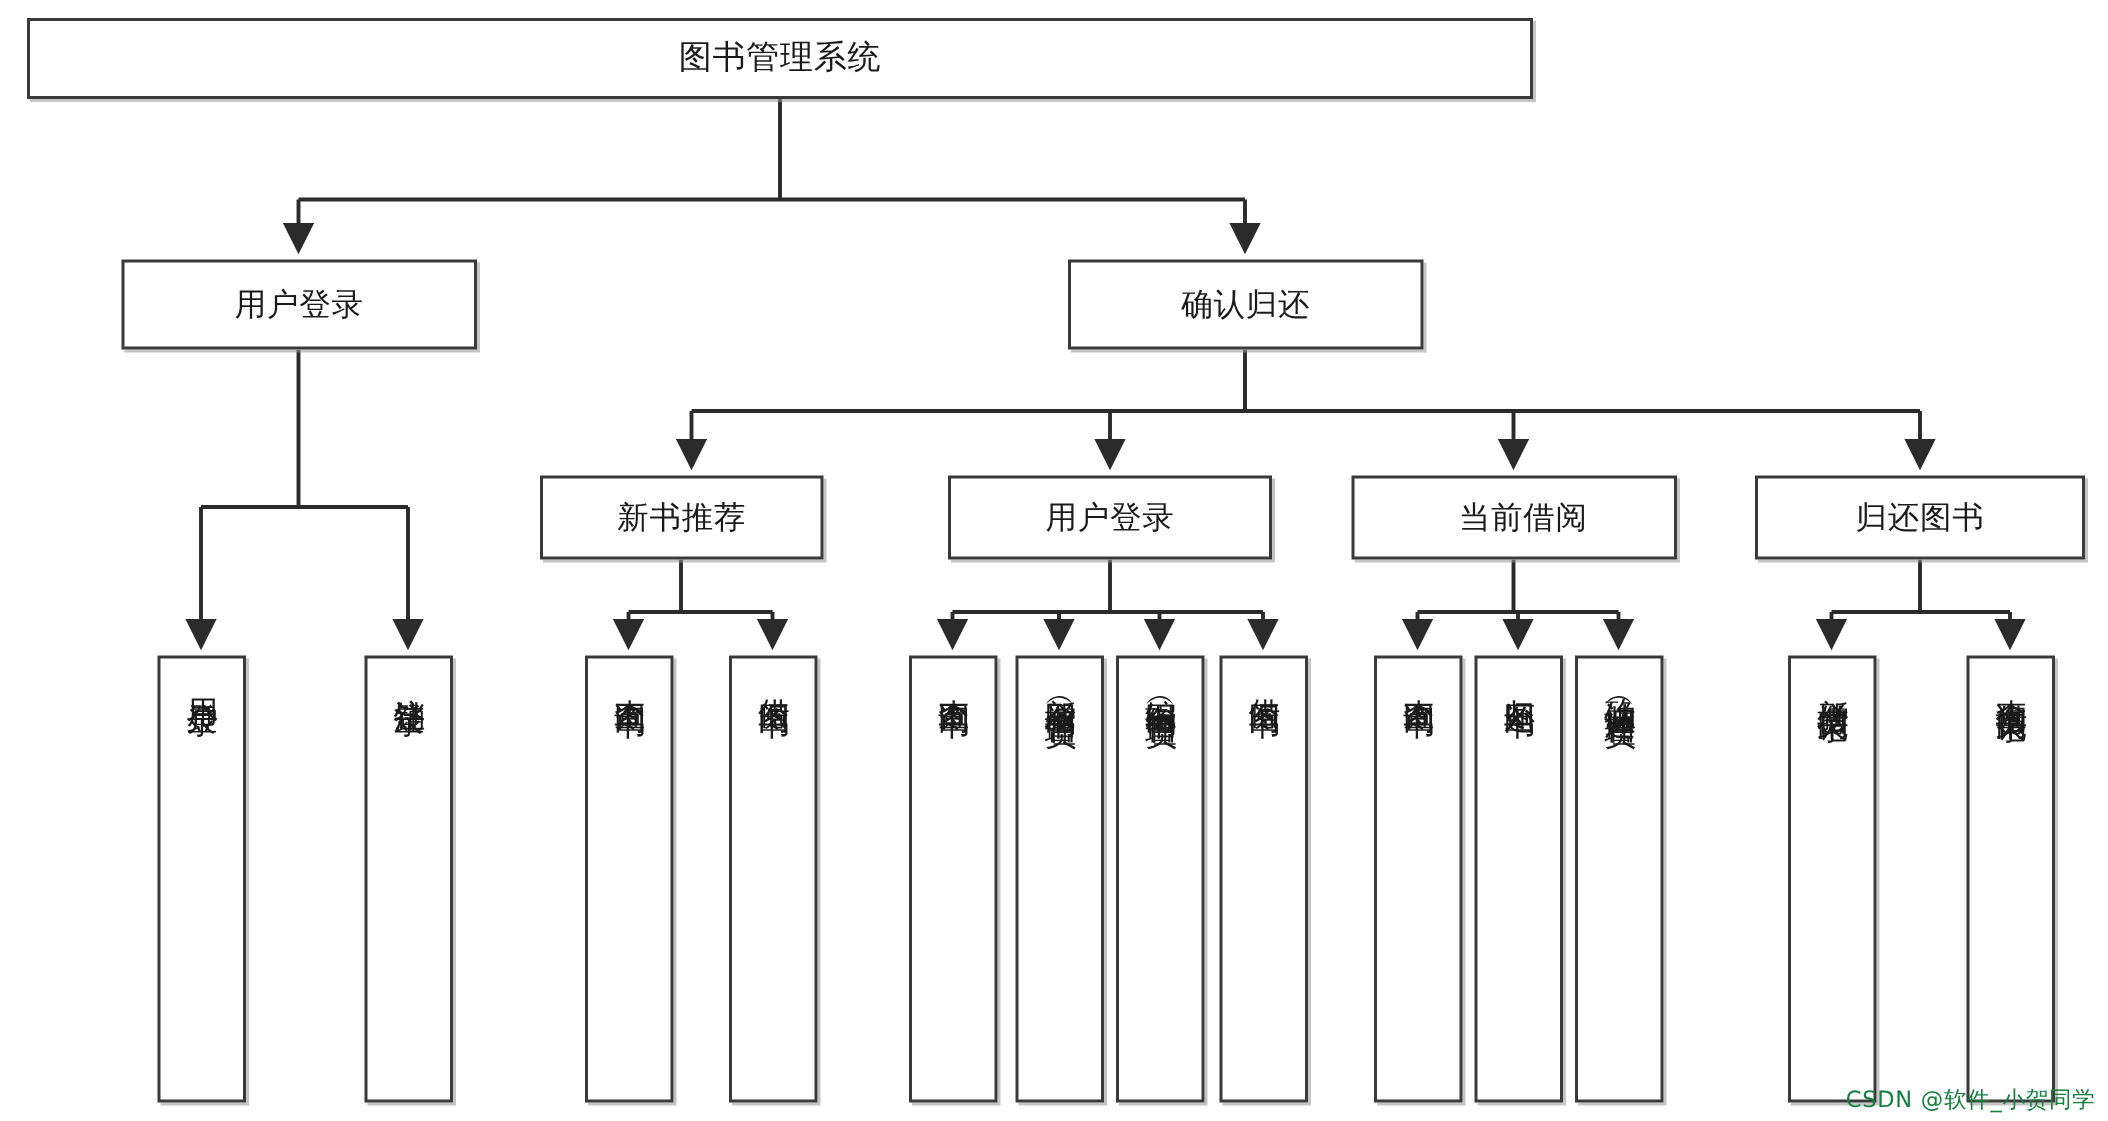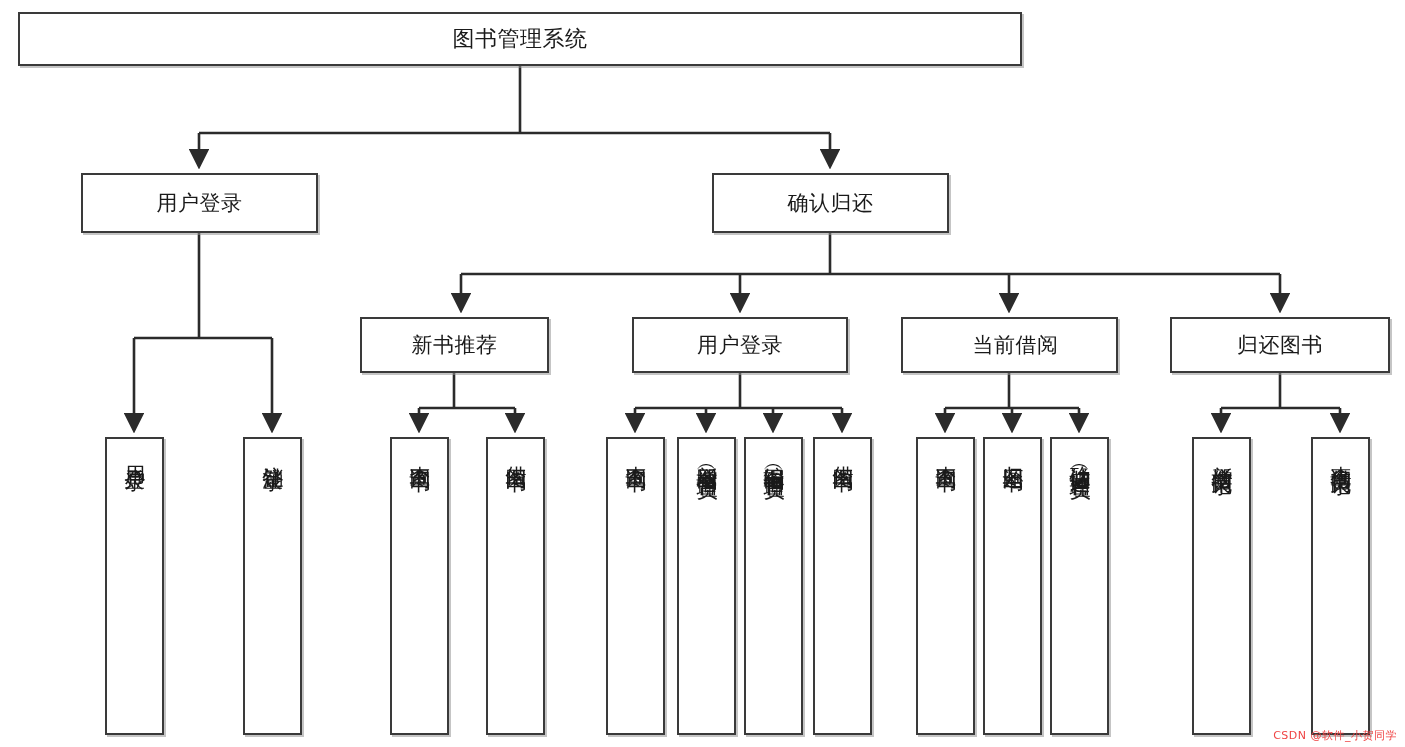--- a/index.html
+++ b/index.html
@@ -62,22 +62,22 @@
     text-orientation: upright;
     font-size: 21px;
     letter-spacing: 2px;
     line-height: 1;
     max-height: 280px;
   }
   .watermark {
     position: absolute;
     right: 8px;
     bottom: 4px;
-    font-size: 11px;
-    color: #ef4444;
+    font-size: 15px;
+    color: #15803d;
     letter-spacing: 0.5px;
     white-space: nowrap;
     user-select: none;
   }
 </style>
 </head>
 <body>
 
 <div id="canvas">
 

